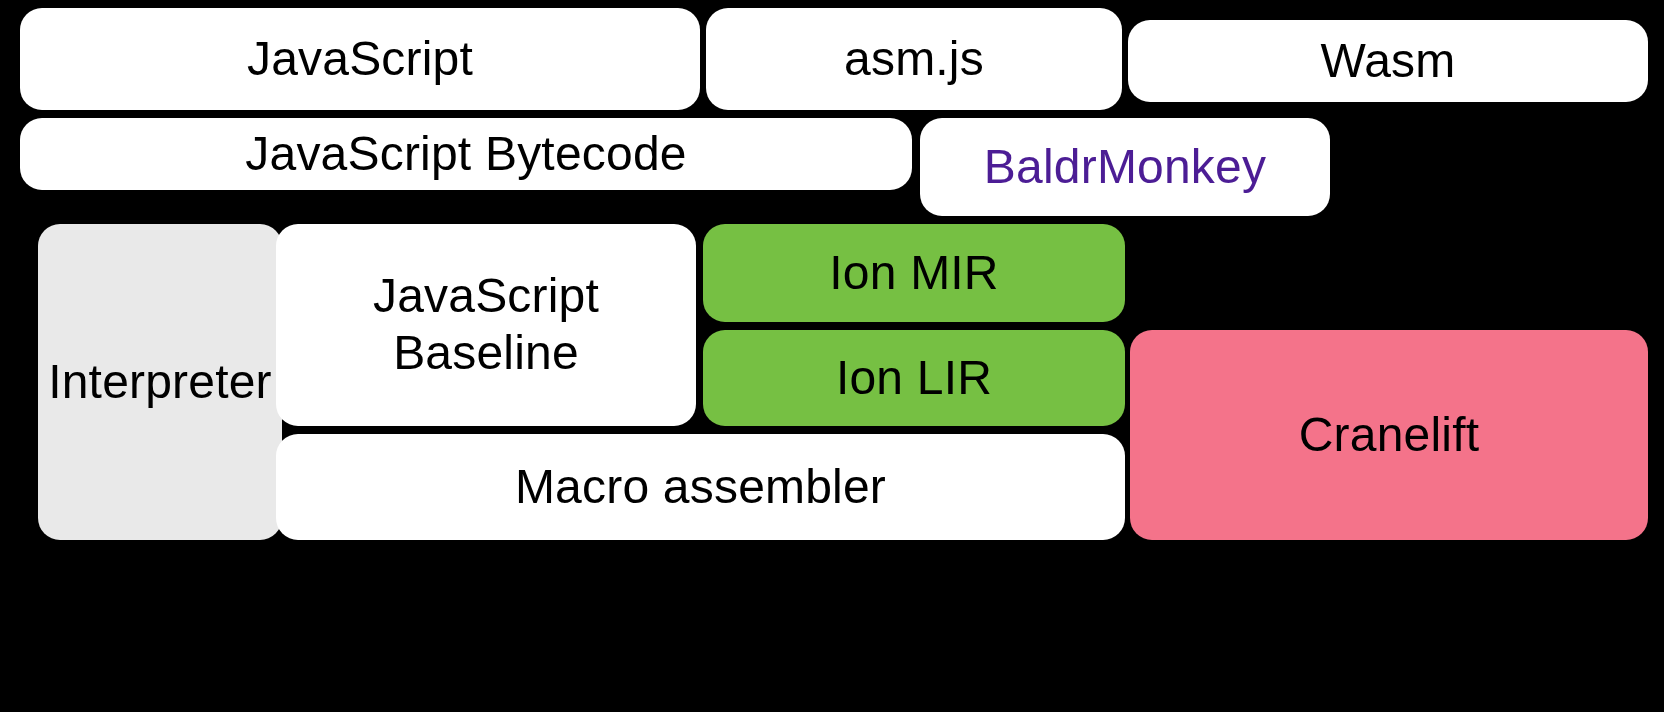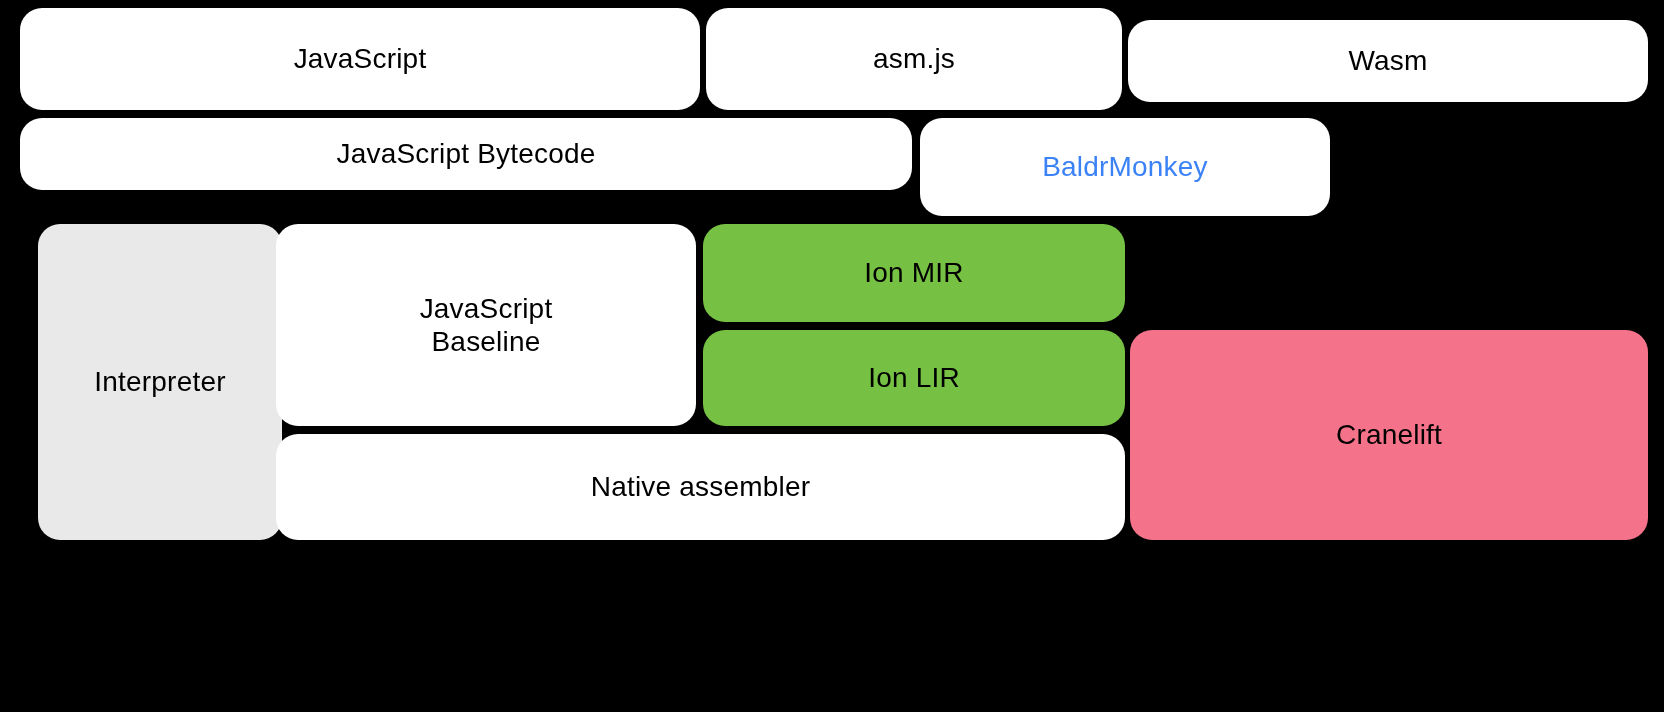--- a/index.html
+++ b/index.html
@@ -18,41 +18,41 @@
   }
   .box {
     position: absolute;
     box-sizing: border-box;
     border-radius: 22px;
     display: flex;
     align-items: center;
     justify-content: center;
     text-align: center;
     color: #000000;
-    font-size: 28px;
+    font-size: 48px;
     font-weight: 400;
     line-height: 1.18;
     letter-spacing: 0.2px;
     white-space: pre-line;
     user-select: none;
   }
   .box.white  { background: #ffffff; }
   .box.gray   { background: #e9e9e9; }
   .box.green  { background: #76c043; }
   .box.pink   { background: #f4738a; }
 </style>
 </head>
 <body>
 
 <div id="stage">
     <div class="box white" style="left: 20px; top: 8px; width: 680px; height: 102px; background: rgb(255, 255, 255); color: rgb(0, 0, 0);">JavaScript</div>
     <div class="box white" style="left: 706px; top: 8px; width: 416px; height: 102px; background: rgb(255, 255, 255); color: rgb(0, 0, 0);">asm.js</div>
     <div class="box white" style="left: 1128px; top: 20px; width: 520px; height: 82px; background: rgb(255, 255, 255); color: rgb(0, 0, 0);">Wasm</div>
     <div class="box white" style="left: 20px; top: 118px; width: 892px; height: 72px; background: rgb(255, 255, 255); color: rgb(0, 0, 0);">JavaScript Bytecode</div>
-    <div class="box white" style="left: 920px; top: 118px; width: 410px; height: 98px; background: rgb(255, 255, 255); color: #3b82f6;">BaldrMonkey</div>
+    <div class="box white" style="left: 920px; top: 118px; width: 410px; height: 98px; background: rgb(255, 255, 255); color: #4c1d95;">BaldrMonkey</div>
     <div class="box gray" style="left: 20px; top: 224px; width: 244px; height: 316px; background: rgb(233, 233, 233); color: rgb(0, 0, 0); margin-left: 18px;">Interpreter</div>
     <div class="box white" style="left: 276px; top: 224px; width: 420px; height: 202px; background: rgb(255, 255, 255); color: rgb(0, 0, 0);">JavaScript
 Baseline</div>
     <div class="box green" style="left: 703px; top: 330px; width: 422px; height: 96px; background: rgb(118, 192, 67); color: rgb(0, 0, 0);">Ion LIR</div>
     <div class="box green" style="left: 703px; top: 224px; width: 422px; height: 98px; background: rgb(118, 192, 67); color: rgb(0, 0, 0);">Ion MIR</div>
     <div class="box pink" style="left: 1130px; top: 330px; width: 518px; height: 210px; background: rgb(244, 115, 138); color: rgb(0, 0, 0);">Cranelift</div>
-    <div class="box white" style="left: 276px; top: 434px; width: 849px; height: 106px; background: rgb(255, 255, 255); color: rgb(0, 0, 0);">Native assembler</div>
+    <div class="box white" style="left: 276px; top: 434px; width: 849px; height: 106px; background: rgb(255, 255, 255); color: rgb(0, 0, 0);">Macro assembler</div>
   </div>
 
 </body></html>

